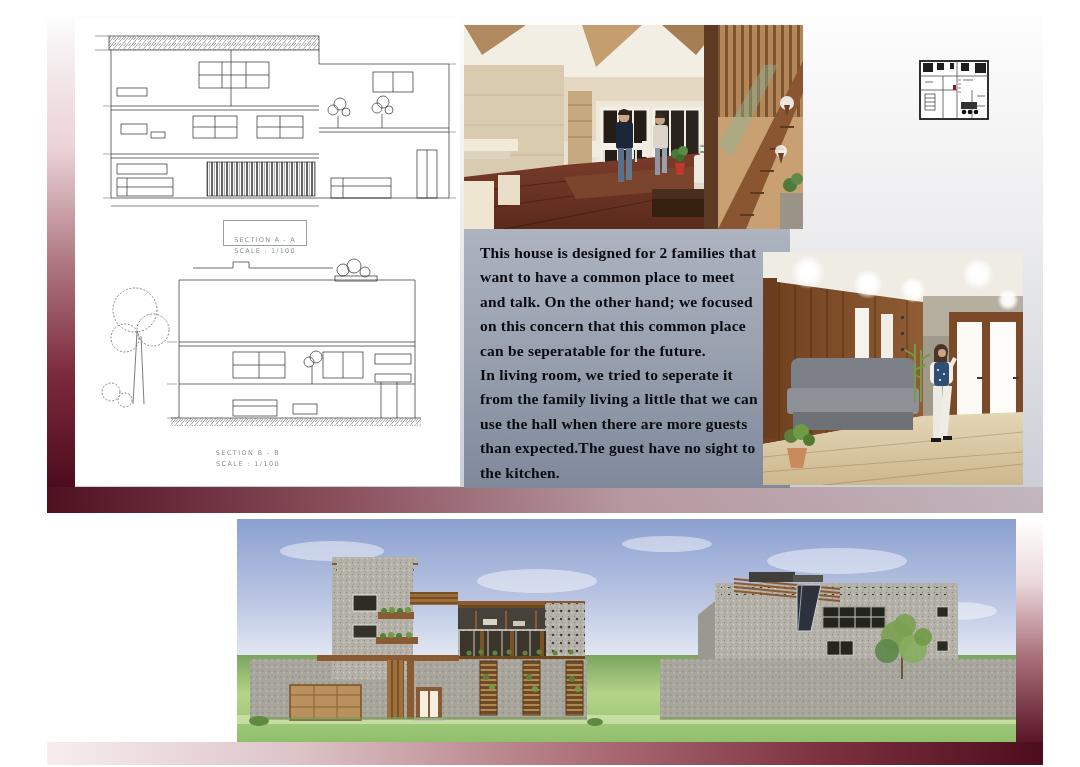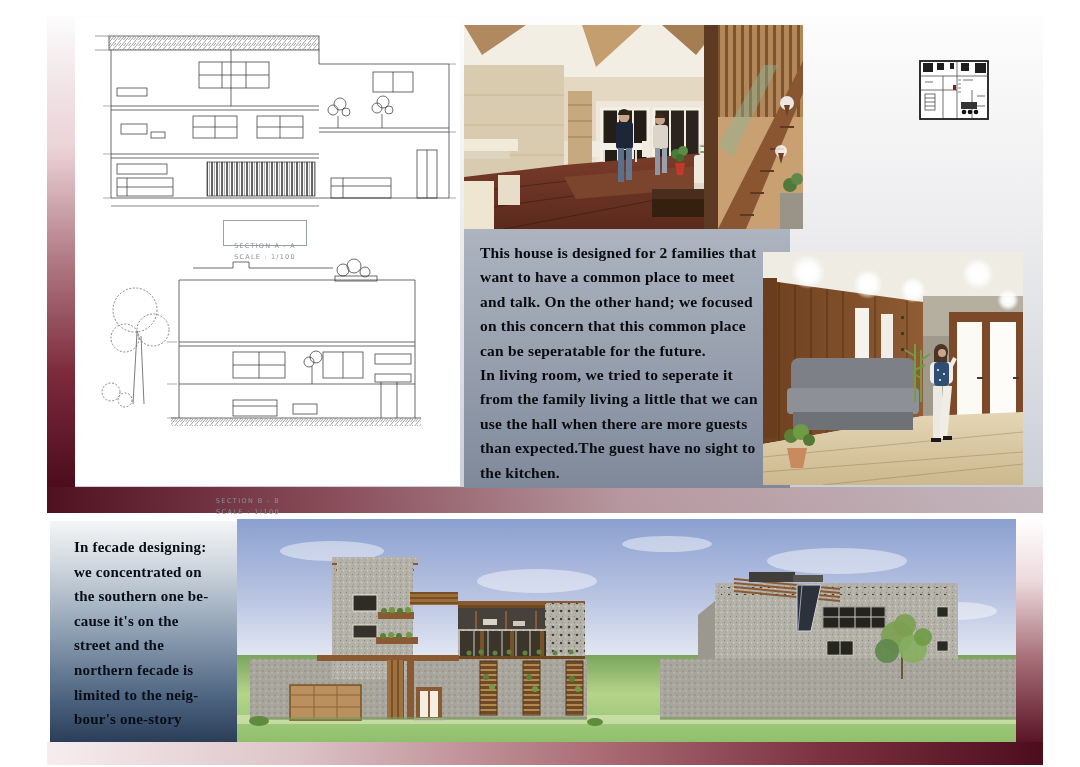--- a/index.html
+++ b/index.html
@@ -17,24 +17,24 @@
       linear-gradient(to bottom,#fdfdfd 0%,#ededef 42%,#c7ccd3 100%);
   }
   .left-strip{
     left:0;top:0;width:28px;height:471px;
     background:linear-gradient(to bottom, rgba(255,255,255,0) 0%, #ecd3d8 28%,
       #b07983 52%, #7c2a3c 76%, #4c0c1d 100%);
   }
   .drawings-white{left:28px;top:2px;width:385px;height:468px;background:#ffffff;}
   .title-box{left:148px;top:202px;width:84px;height:26px;border:1px solid #9aa0a8;
     color:#8a909b;font-family:"DejaVu Sans",sans-serif;font-size:6.5px;letter-spacing:1.2px;
-    text-align:center;line-height:11px;padding-top:20px;box-sizing:border-box;}
+    text-align:center;line-height:11px;padding-top:14px;box-sizing:border-box;}
   .caption-b{left:88px;top:430px;width:170px;color:#8a909b;
     font-family:"DejaVu Sans",sans-serif;font-size:6.5px;letter-spacing:1.4px;
-    text-align:center;line-height:11px;margin-top:48px;}
+    text-align:center;line-height:11px;}
 
   .description-panel{
     left:417px;top:213px;width:326px;height:259px;
     background:linear-gradient(to bottom,#adb4c0 0%,#9aa2b0 45%,#7f899a 100%);
     box-sizing:border-box;padding:12px 10px 16px 16px;
     color:#0a0b10;font-weight:bold;font-size:15.5px;line-height:24.4px;letter-spacing:.2px;
   }
 
   
   .lower-panel{left:50px;top:519px;width:993px;height:223px;}
@@ -369,30 +369,20 @@
       <rect x="44" y="46" width="16" height="7" fill="#333"></rect>
       <circle cx="47" cy="56" r="2.3" fill="#111"></circle>
         <circle cx="53" cy="56" r="2.3" fill="#111"></circle>
       <circle cx="59" cy="56" r="2.3" fill="#111"></circle>
       <rect x="36" y="29" width="3" height="5" fill="#8b1a22"></rect>
     </svg>
   </div>
 
   <div class="abs lower-panel">
 
-    <div class="abs facade-note-panel">
-      <div class="preline">In fecade designing:
-we concentrated on
-the southern one be-
-cause it's on the
-street and the
-northern fecade is
-limited to the neig-
-bour's one-story</div>
-    </div>
 
     <svg class="abs" style="left:187px;top:0" width="779" height="223" viewBox="0 0 779 223">
       <defs>
         <linearGradient id="sky" x1="0" y1="0" x2="0" y2="1">
           <stop offset="0" stop-color="#8ba0d0"></stop>
             <stop offset=".55" stop-color="#b9c4e2"></stop>
           <stop offset="1" stop-color="#e6eaf4"></stop>
         </linearGradient>
         <linearGradient id="lawn" x1="0" y1="0" x2="0" y2="1">
           <stop offset="0" stop-color="#7aa55e"></stop>

